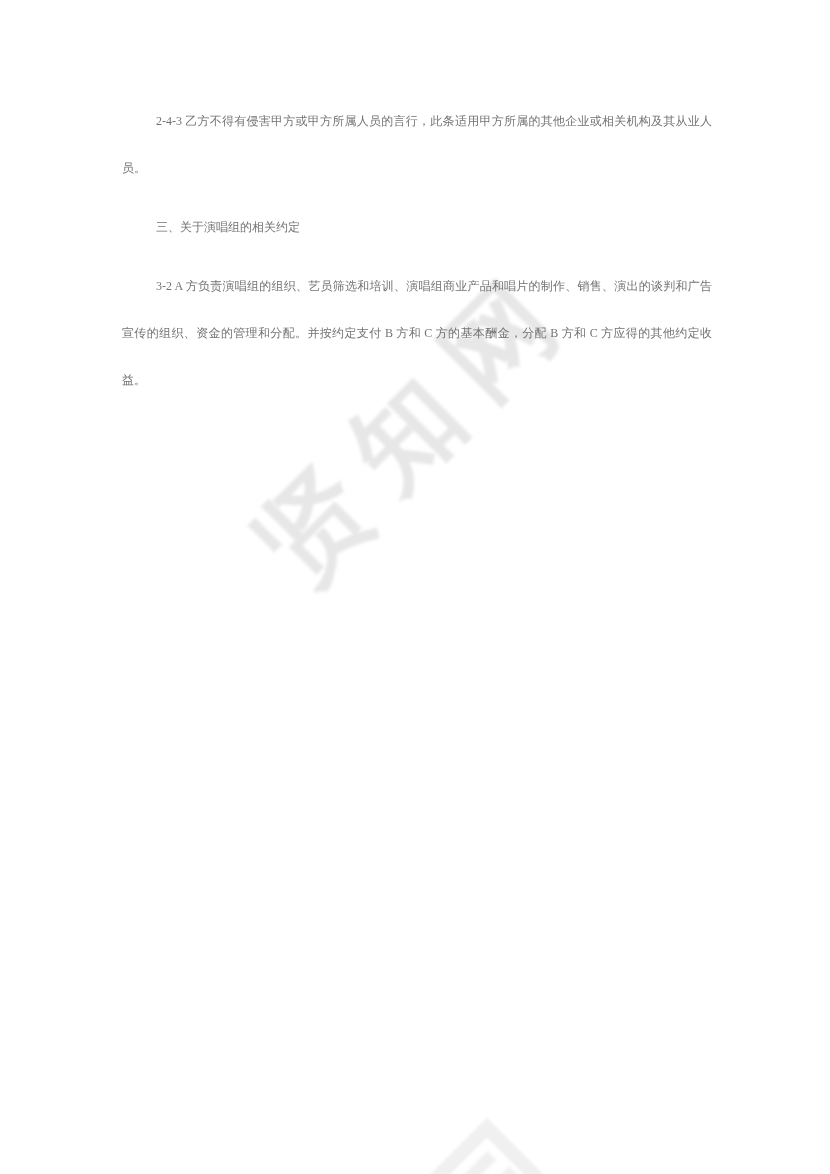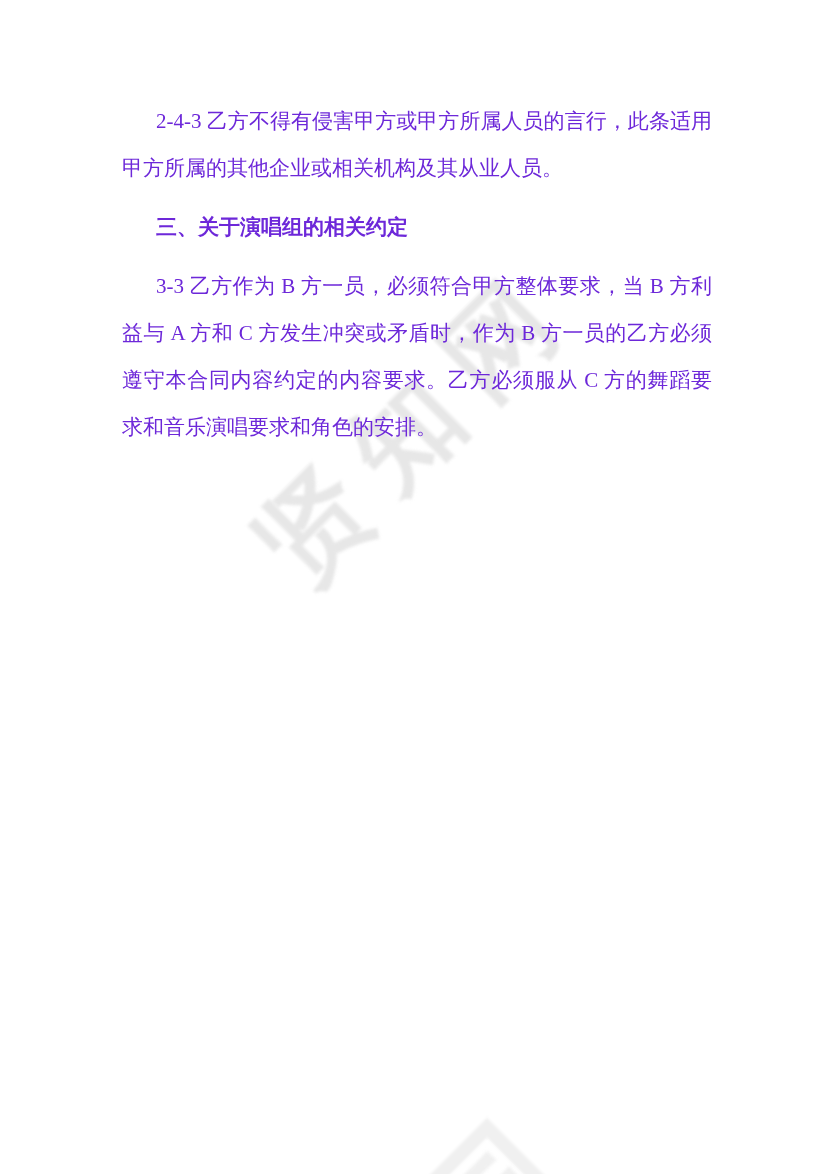--- a/index.html
+++ b/index.html
@@ -61,40 +61,40 @@
     line-height: 1;
   }
   
   .content {
     position: relative;
     z-index: 2;
     padding: 98px 118px 0 122px;
   }
   .para {
     margin: 0 0 12px 0;
-    font-size: 21px;
+    font-size: 12px;
     line-height: 47px;
-    color: #6d28d9;
+    color: #737373;
     text-align: justify;
     text-indent: 34px;
   }
   .para.heading {
-    font-weight: bold;
+    font-weight: normal;
   }
 </style>
 </head>
 <body>
 
 <div class="page">
 
   <div class="wm-diagonal">贤知网</div>
 
   <div class="wm-badge">
     <span class="wm-badge-char">贤</span>
   </div>
 
   <div class="content">
     <p class="para">2-4-3 乙方不得有侵害甲方或甲方所属人员的言行，此条适用甲方所属的其他企业或相关机构及其从业人员。</p>
     <p class="para heading">三、关于演唱组的相关约定</p>
-    <p class="para">3-3 乙方作为 B 方一员，必须符合甲方整体要求，当 B 方利益与 A 方和 C 方发生冲突或矛盾时，作为 B 方一员的乙方必须遵守本合同内容约定的内容要求。乙方必须服从 C 方的舞蹈要求和音乐演唱要求和角色的安排。</p>
+    <p class="para">3-2 A 方负责演唱组的组织、艺员筛选和培训、演唱组商业产品和唱片的制作、销售、演出的谈判和广告宣传的组织、资金的管理和分配。并按约定支付 B 方和 C 方的基本酬金，分配 B 方和 C 方应得的其他约定收益。</p>
   </div>
 
 </div>
 
 </body></html>

